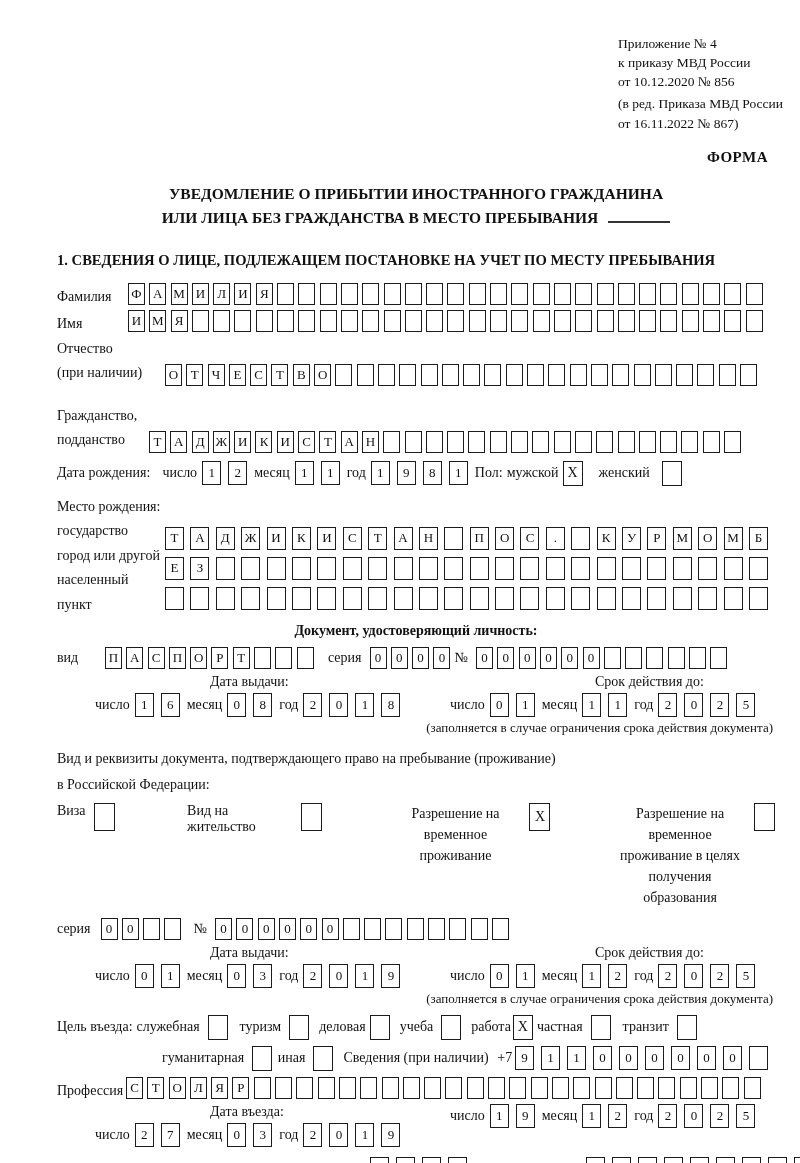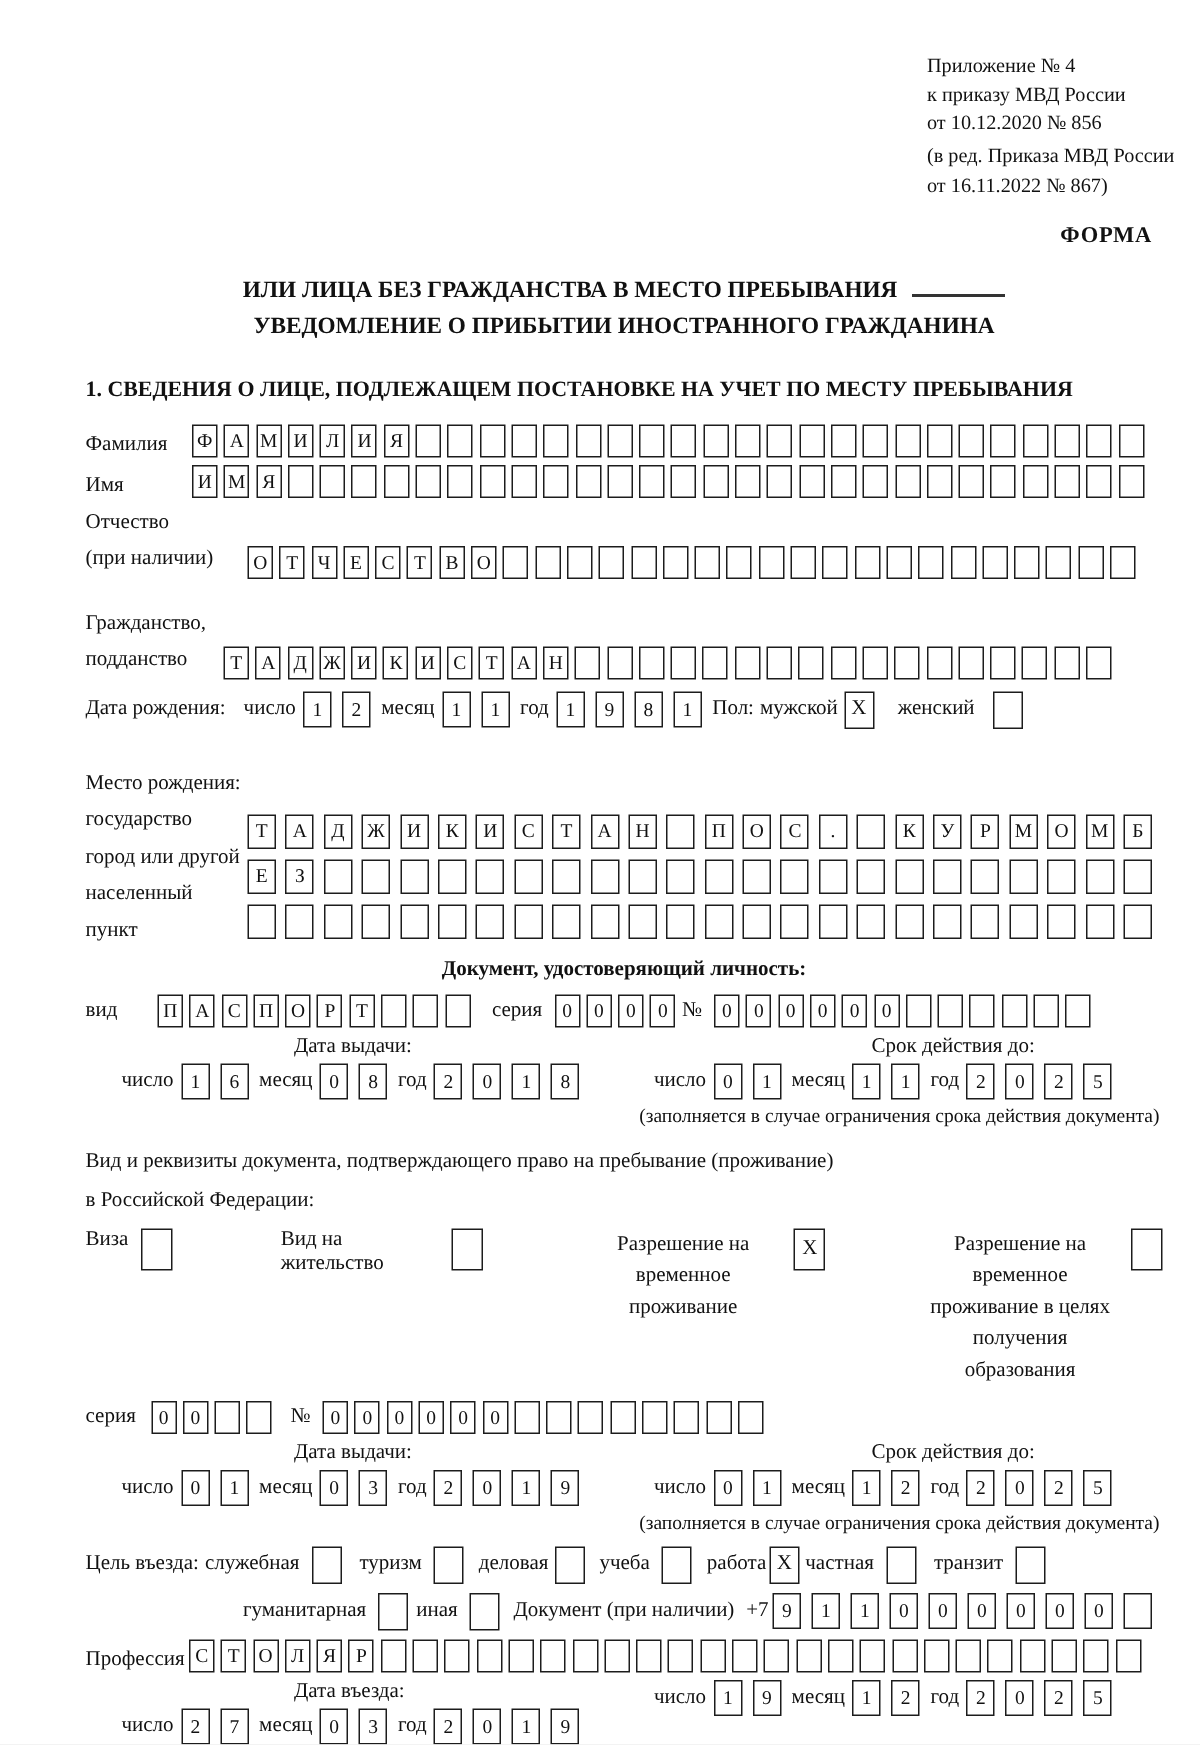--- a/index.html
+++ b/index.html
@@ -31,21 +31,21 @@
   .cbx .cell{width:21px;height:28px;line-height:25px;margin-right:0;font-size:14px;}
   .cbs .cell{width:20px;height:25px;line-height:22px;margin-right:0;font-size:14px;}
   .lblA{width:71px;}
   .lblB{width:108px;}
   .lblC{width:92px;}
   .twoLine{line-height:1.75;}
   .stack{display:flex;flex-direction:column;}
   .stack .cells{margin-bottom:7px;}
   .docHead{text-align:center;font-weight:bold;font-size:14px;margin:6px 0 8px 0;}
   .dcols{display:flex;margin-top:4px;}
-  .dcol1{width:355px;margin-left:24px;}
+  .dcol1{width:355px;margin-left:38px;}
   .dcol2{flex:1;}
   .dhead{text-align:left;margin-bottom:3px;padding-left:115px;}
   .dhead2{text-align:left;margin-bottom:3px;padding-left:145px;}
   .note{text-align:right;font-size:13px;margin-top:3px;padding-right:2px;}
   .intro{margin-top:10px;line-height:1.8;}
   .optrow{display:flex;align-items:flex-start;margin-top:6px;gap:26px;}
   .opt{display:inline-flex;align-items:flex-start;}
   .olbl{margin-right:8px;}
   .olbl2{white-space:pre-line;text-align:center;line-height:1.5;margin-right:10px;}
   .prow{display:flex;align-items:center;margin-bottom:6px;}
@@ -63,22 +63,22 @@
     <div>Приложение № 4</div>
     <div>к приказу МВД России</div>
     <div>от 10.12.2020 № 856</div>
     <div class="grp2">(в ред. Приказа МВД России</div>
     <div>от 16.11.2022 № 867)</div>
   </div>
 
   <div class="forma">ФОРМА</div>
 
   <div class="title">
+    <div>УВЕДОМЛЕНИЕ О ПРИБЫТИИ ИНОСТРАННОГО ГРАЖДАНИНА</div>
     <div><span>ИЛИ ЛИЦА БЕЗ ГРАЖДАНСТВА В МЕСТО ПРЕБЫВАНИЯ</span><span class="uline"></span></div>
-    <div>УВЕДОМЛЕНИЕ О ПРИБЫТИИ ИНОСТРАННОГО ГРАЖДАНИНА</div>
   </div>
 
   <div class="sec">1. СВЕДЕНИЯ О ЛИЦЕ, ПОДЛЕЖАЩЕМ ПОСТАНОВКЕ НА УЧЕТ ПО МЕСТУ ПРЕБЫВАНИЯ</div>
 
   <div class="form">
 
     <div class="row">
       <span class="lbl lblA">Фамилия</span>
       <span class="cells">
           <span class="cell">Ф</span>
@@ -248,21 +248,21 @@
           <span class="cell">X</span>
         </span>
       <span class="gap16"></span>
       <span class="lbl">женский</span>
       <span class="gap12"></span>
       <span class="cells cbs">
           <span class="cell"></span>
         </span>
     </div>
 
-    <div class="row wide" style="margin-top:25px;">
+    <div class="row wide" style="margin-top:9px;">
       <span class="lbl replbl" style="width:108px;font-size:14px;">Место рождения:
 государство
 город или другой
 населенный пункт</span>
       <span class="stack">
         <span class="cells">
             <span class="cell">Т</span>
             <span class="cell">А</span>
             <span class="cell">Д</span>
             <span class="cell">Ж</span>
@@ -610,21 +610,21 @@
           </span>
       </span>
       <span class="gap16"></span>
       <span class="opt">
         <span class="olbl">иная</span>
         <span class="cells cbs">
             <span class="cell"></span>
           </span>
       </span>
       <span class="gap28"></span>
-      <span class="lbl">Документ (при наличии)</span>
+      <span class="lbl">Сведения (при наличии)</span>
       <span class="gap24"></span>
       <span class="lbl">+7</span>
       <span class="gap8"></span>
       <span class="cells dg">
           <span class="cell">9</span>
           <span class="cell">1</span>
           <span class="cell">1</span>
           <span class="cell">0</span>
           <span class="cell">0</span>
           <span class="cell">0</span>

